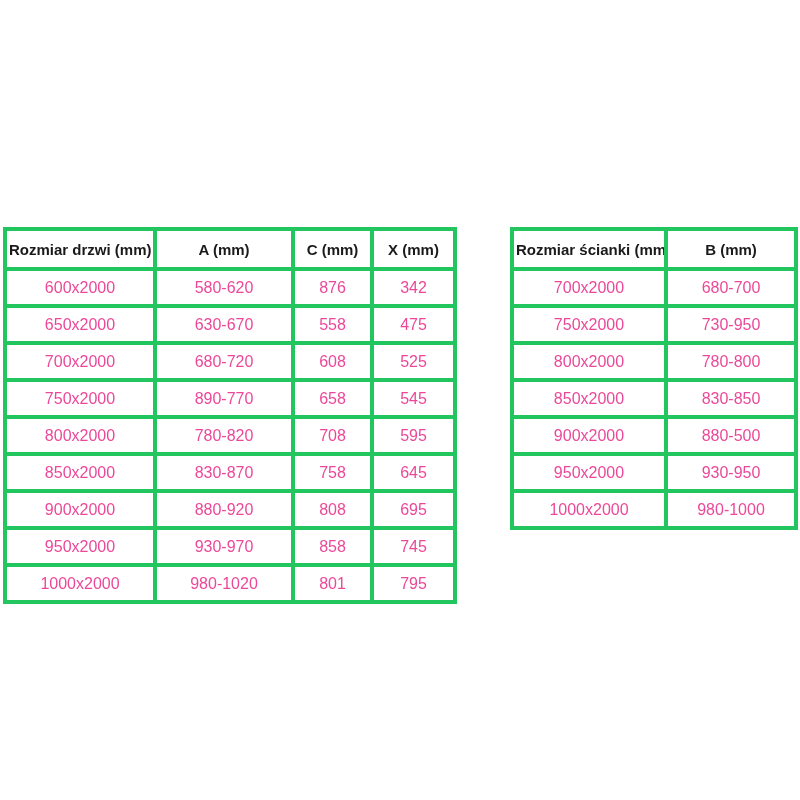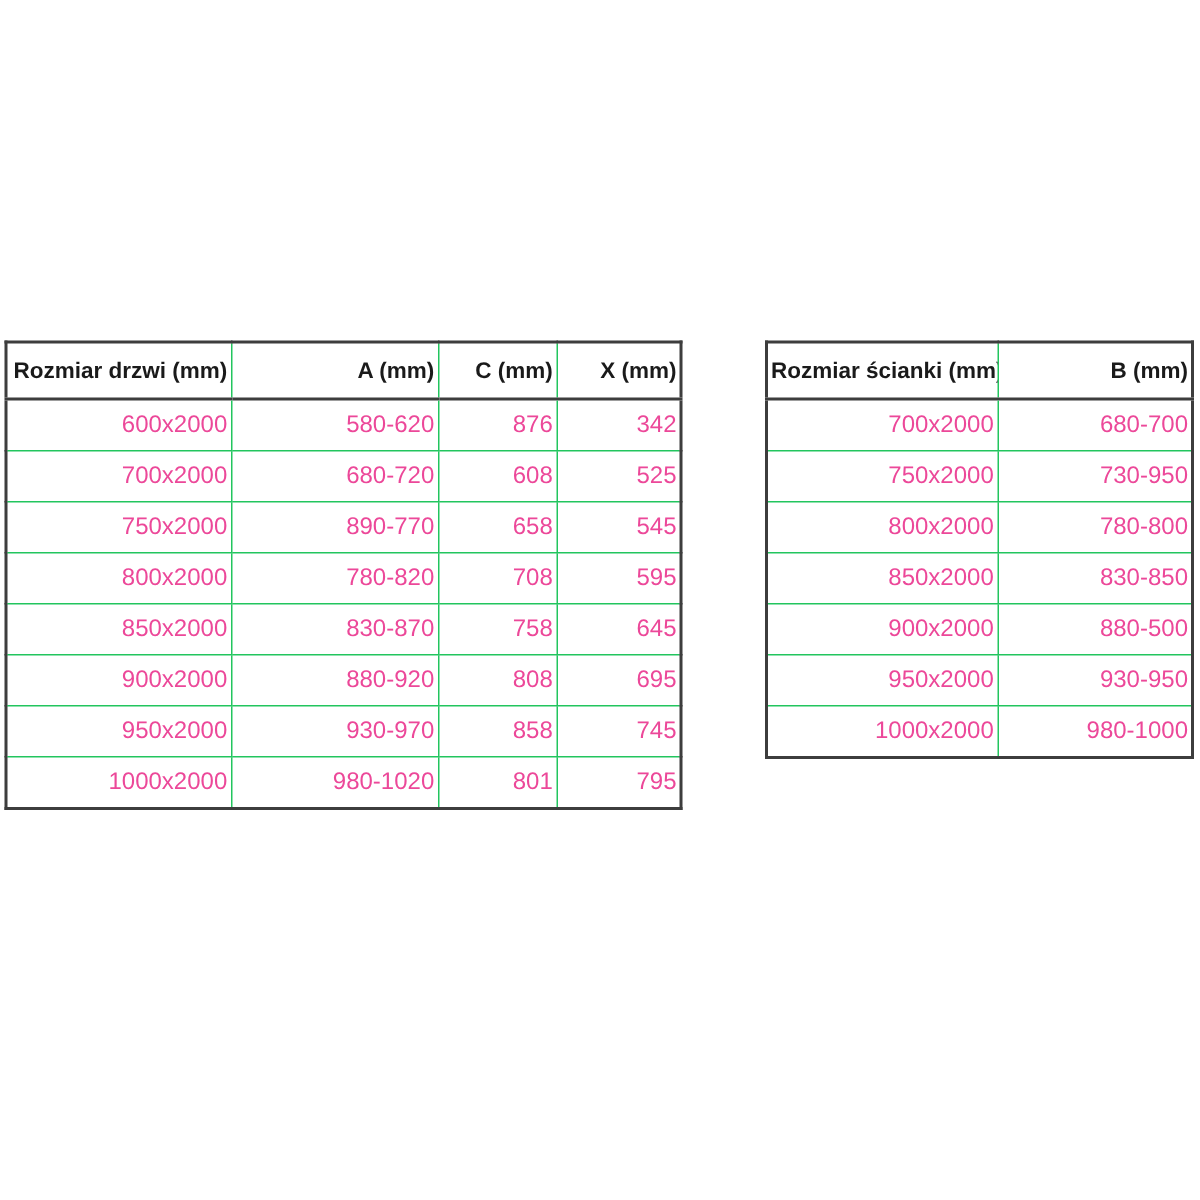--- a/index.html
+++ b/index.html
@@ -16,22 +16,22 @@
   }
   table.spec {
     position: absolute;
     border-collapse: collapse;
     table-layout: fixed;
     background: #ffffff;
     border: 2px solid #3d3d3d;
   }
   table.spec th,
   table.spec td {
-    border: 1px solid #22c55e;
-    text-align: right;
+    border: 4px solid #22c55e;
+    text-align: center;
     vertical-align: middle;
     padding: 0 2px;
     overflow: hidden;
     white-space: nowrap;
   }
   table.spec th {
     border-bottom: 2px solid #3d3d3d;
     font-weight: bold;
     font-size: 15px;
     color: #1a1a1a;
@@ -77,20 +77,26 @@
       <th>C (mm)</th>
       <th>X (mm)</th>
     </tr>
   </thead>
   <tbody>
     <tr>
       <td>600x2000</td>
       <td>580-620</td>
       <td>876</td>
       <td>342</td>
+    </tr>
+    <tr>
+      <td>650x2000</td>
+      <td>630-670</td>
+      <td>558</td>
+      <td>475</td>
     </tr>
     <tr>
       <td>700x2000</td>
       <td>680-720</td>
       <td>608</td>
       <td>525</td>
     </tr>
     <tr>
       <td>750x2000</td>
       <td>890-770</td>

